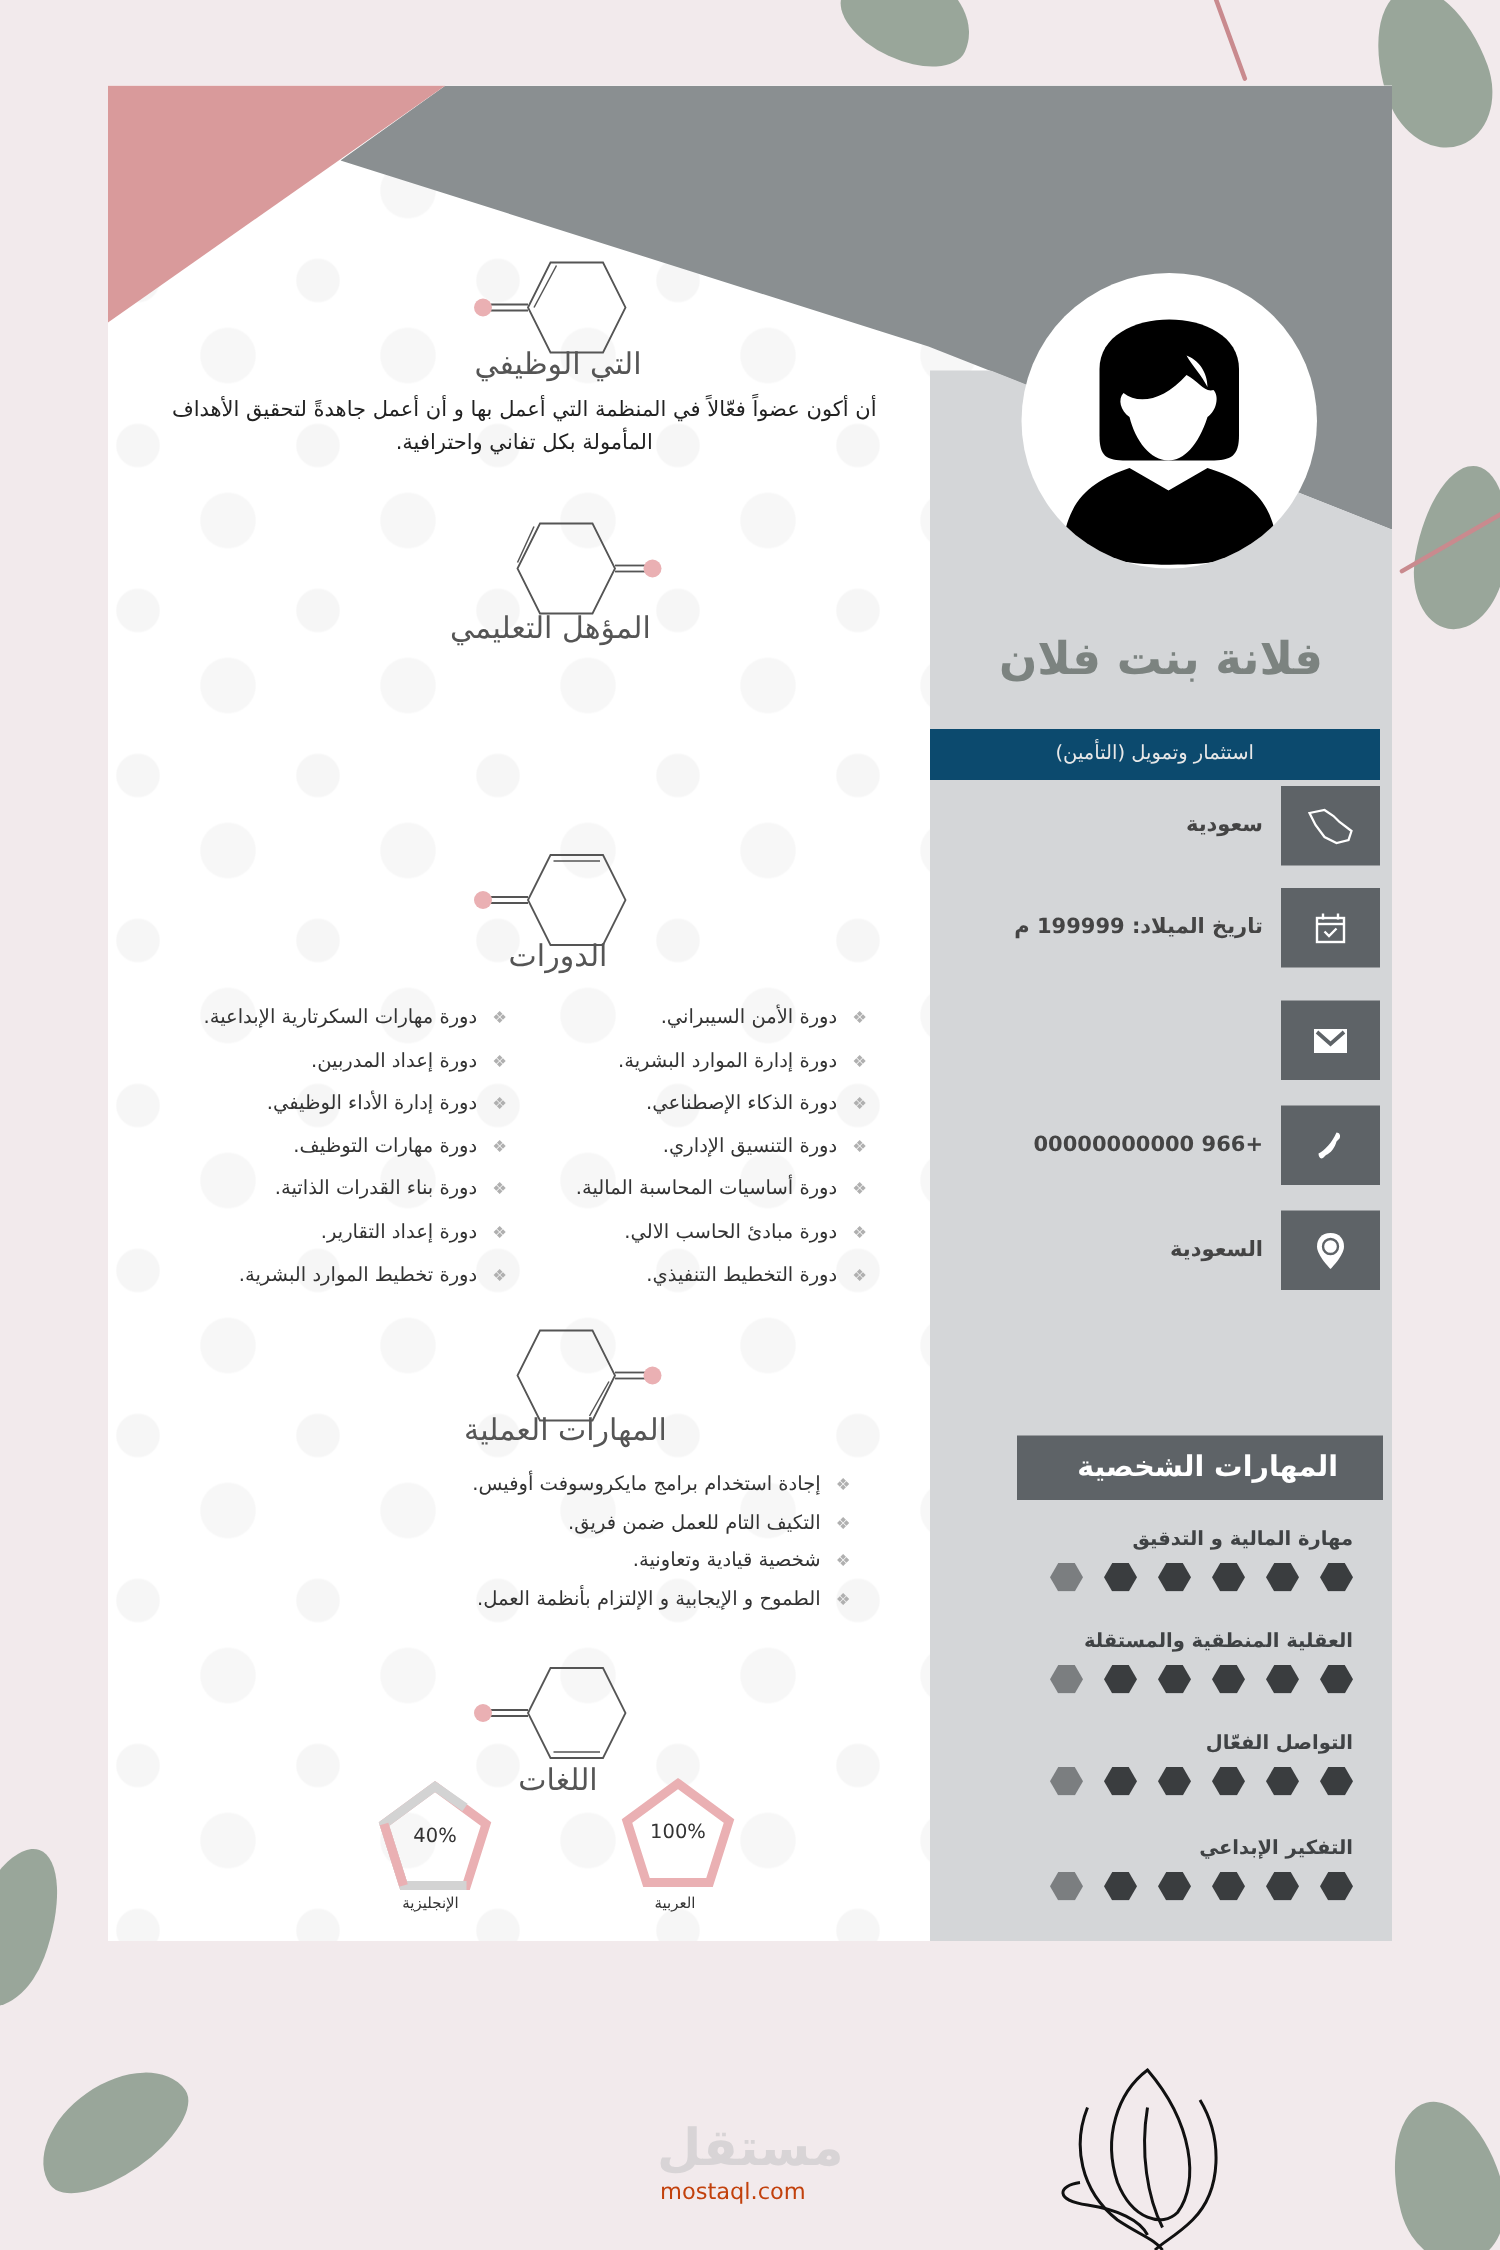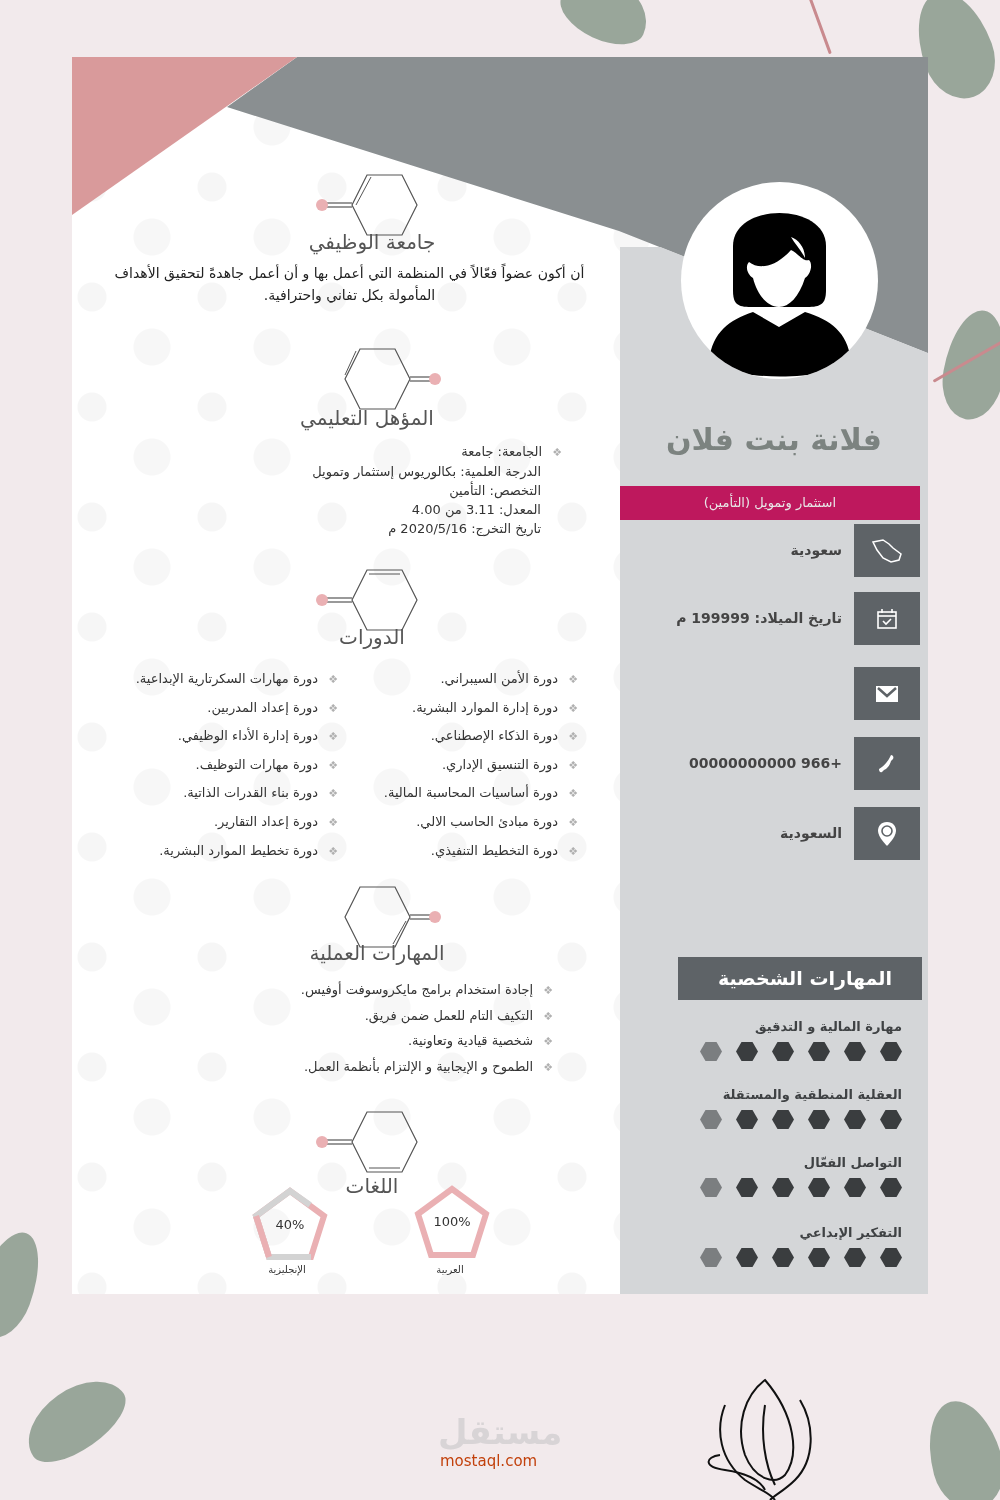--- a/index.html
+++ b/index.html
@@ -10,38 +10,38 @@
   .pattern { position:absolute; inset:0; background-image:
       radial-gradient(circle at 20px 20px, rgba(0,0,0,.035) 14px, transparent 15px),
       radial-gradient(circle at 80px 70px, rgba(0,0,0,.03) 18px, transparent 19px);
       background-size:120px 110px; }
   .tri-pink { position:absolute; left:0; top:0; width:0; height:0; border-top:160px solid #d99a9b; border-right:225px solid transparent; }
   .gray-top2 { position:absolute; left:0; top:0; width:856px; height:300px; background:#8a8f91; clip-path:polygon(225px 0,856px 0,856px 296px,547px 174px,155px 50px); }
   .side { position:absolute; left:548px; top:190px; width:308px; height:1047px; background:#d4d6d8; clip-path:polygon(0 -16px, 308px 106px, 308px 1047px, 0 1047px); }
   .side-top { position:absolute; left:548px; top:0; width:308px; height:300px; background:#8a8f91; clip-path:polygon(0 0,308px 0,308px 296px,0 173px); }
   .avatar { position:absolute; left:609px; top:125px; width:197px; height:197px; border-radius:50%; background:#fff; overflow:hidden; }
   .name { position:absolute; left:548px; top:365px; width:308px; text-align:center; font-size:30px; color:#7c8380; font-weight:bold; direction:rtl; }
-  .role-bar { position:absolute; left:548px; top:429px; width:300px; height:34px; background:#be185d; color:#e8e8e8; font-size:13px; direction:rtl; padding-right:84px; line-height:34px; }
+  .role-bar { position:absolute; left:548px; top:429px; width:300px; height:34px; background:#0c4a6e; color:#e8e8e8; font-size:13px; direction:rtl; padding-right:84px; line-height:34px; }
   .contact { position:absolute; left:548px; width:300px; height:53px; direction:rtl; }
   .contact .ic { position:absolute; right:0; top:0; width:66px; height:53px; background:#5e6367; display:flex; align-items:center; justify-content:center; color:#fff; font-size:20px; }
   .contact .txt { position:absolute; right:78px; top:0; line-height:53px; font-size:14px; font-weight:bold; color:#444; white-space:nowrap; }
   .skills-hdr { position:absolute; left:606px; top:900px; width:244px; height:43px; background:#5e6367; color:#fff; font-size:19px; font-weight:bold; direction:rtl; padding-right:30px; line-height:43px; }
   .skill { position:absolute; left:610px; width:220px; direction:rtl; }
   .skill .lbl { font-size:13px; font-weight:bold; color:#3f4244; text-align:right; }
   .hexrow { display:flex; flex-direction:row; gap:14px; margin-top:8px; }
   .hex { width:22px; height:19px; background:#3a3d3f; clip-path:polygon(25% 0,75% 0,100% 50%,75% 100%,25% 100%,0 50%); }
   .hex.off { background:#7b7e80; }
   .mol { position:absolute; width:110px; height:70px; }
   .sec-title { position:absolute; font-size:20px; color:#555; direction:rtl; text-align:center; }
   .objective { position:absolute; left:20px; top:205px; width:515px; direction:rtl; text-align:center; font-size:14px; color:#222; line-height:22px; }
   .edu { position:absolute; left:180px; top:385px; width:310px; direction:rtl; font-size:13px; color:#333; line-height:19px; }
   .bullet { color:#b0b0b0; font-size:11px; margin-left:10px; }
   .col { position:absolute; direction:rtl; font-size:13px; color:#333; }
   .col div { height:28.6px; line-height:28.6px; white-space:nowrap; }
-  .prac { position:absolute; left:106px; top:920px; width:375px; direction:rtl; font-size:13px; color:#333; }
+  .prac { position:absolute; left:120px; top:920px; width:375px; direction:rtl; font-size:13px; color:#333; }
   .prac div { height:25.5px; line-height:25.5px; white-space:nowrap; }
   .pent { position:absolute; width:76px; height:76px; }
   .pent-lbl { position:absolute; font-size:10px; color:#333; text-align:center; width:90px; direction:rtl; }
   .pent-val { position:absolute; font-size:13px; color:#333; text-align:center; width:76px; }
   .logo { position:absolute; left:438px; top:1412px; color:#d8d4d6; font-size:34px; font-weight:bold; direction:rtl; }
   .logo2 { position:absolute; left:440px; top:1452px; color:#c2410c; font-size:15px; }
 </style>
 </head>
 <body>
 
@@ -179,38 +179,31 @@
     </div>
   </div>
 
   <svg class="mol" style="left:240px;top:113px;" viewBox="0 0 110 70">
     <polygon points="40,35 55,5 90,5 105,35 90,65 55,65" fill="none" stroke="#555" stroke-width="1.2"></polygon>
     <line x1="59" y1="7" x2="44" y2="35" stroke="#555" stroke-width="1"></line>
     <line x1="15" y1="33" x2="40" y2="33" stroke="#555" stroke-width="1.2"></line>
       <line x1="15" y1="37" x2="40" y2="37" stroke="#555" stroke-width="1.2"></line>
     <circle cx="10" cy="35" r="6" fill="#eab0b3"></circle>
   </svg>
-  <div class="sec-title" style="left:200px;top:173px;width:200px;">جامعة الوظيفي</div>
+  <div class="sec-title" style="left:200px;top:173px;width:200px;">التي الوظيفي</div>
   <div class="objective">أن أكون عضواً فعّالاً في المنظمة التي أعمل بها و أن أعمل جاهدةً لتحقيق الأهداف المأمولة بكل تفاني واحترافية.</div>
 
   <svg class="mol" style="left:268px;top:287px;" viewBox="0 0 110 70">
     <polygon points="5,35 20,5 55,5 70,35 55,65 20,65" fill="none" stroke="#555" stroke-width="1.2"></polygon>
     <line x1="16" y1="7" x2="5" y2="31" stroke="#555" stroke-width="1"></line>
     <line x1="70" y1="33" x2="90" y2="33" stroke="#555" stroke-width="1.2"></line>
       <line x1="70" y1="37" x2="90" y2="37" stroke="#555" stroke-width="1.2"></line>
     <circle cx="95" cy="35" r="6" fill="#eab0b3"></circle>
   </svg>
   <div class="sec-title" style="left:195px;top:349px;width:200px;">المؤهل التعليمي</div>
-  <div class="edu">
-    <div><span class="bullet">❖</span><span>الجامعة: جامعة</span></div>
-    <div style="padding-right:21px;">الدرجة العلمية: بكالوريوس إستثمار وتمويل</div>
-    <div style="padding-right:21px;">التخصص: التأمين</div>
-    <div style="padding-right:21px;">المعدل: 3.11 من 4.00</div>
-    <div style="padding-right:21px;">تاريخ التخرج: 2020/5/16 م</div>
-  </div>
 
   <svg class="mol" style="left:240px;top:508px;" viewBox="0 0 110 70">
     <polygon points="40,35 55,5 90,5 105,35 90,65 55,65" fill="none" stroke="#555" stroke-width="1.2"></polygon>
     <line x1="57" y1="9" x2="88" y2="9" stroke="#555" stroke-width="1"></line>
     <line x1="15" y1="33" x2="40" y2="33" stroke="#555" stroke-width="1.2"></line>
       <line x1="15" y1="37" x2="40" y2="37" stroke="#555" stroke-width="1.2"></line>
     <circle cx="10" cy="35" r="6" fill="#eab0b3"></circle>
   </svg>
   <div class="sec-title" style="left:200px;top:568px;width:200px;">الدورات</div>
 

